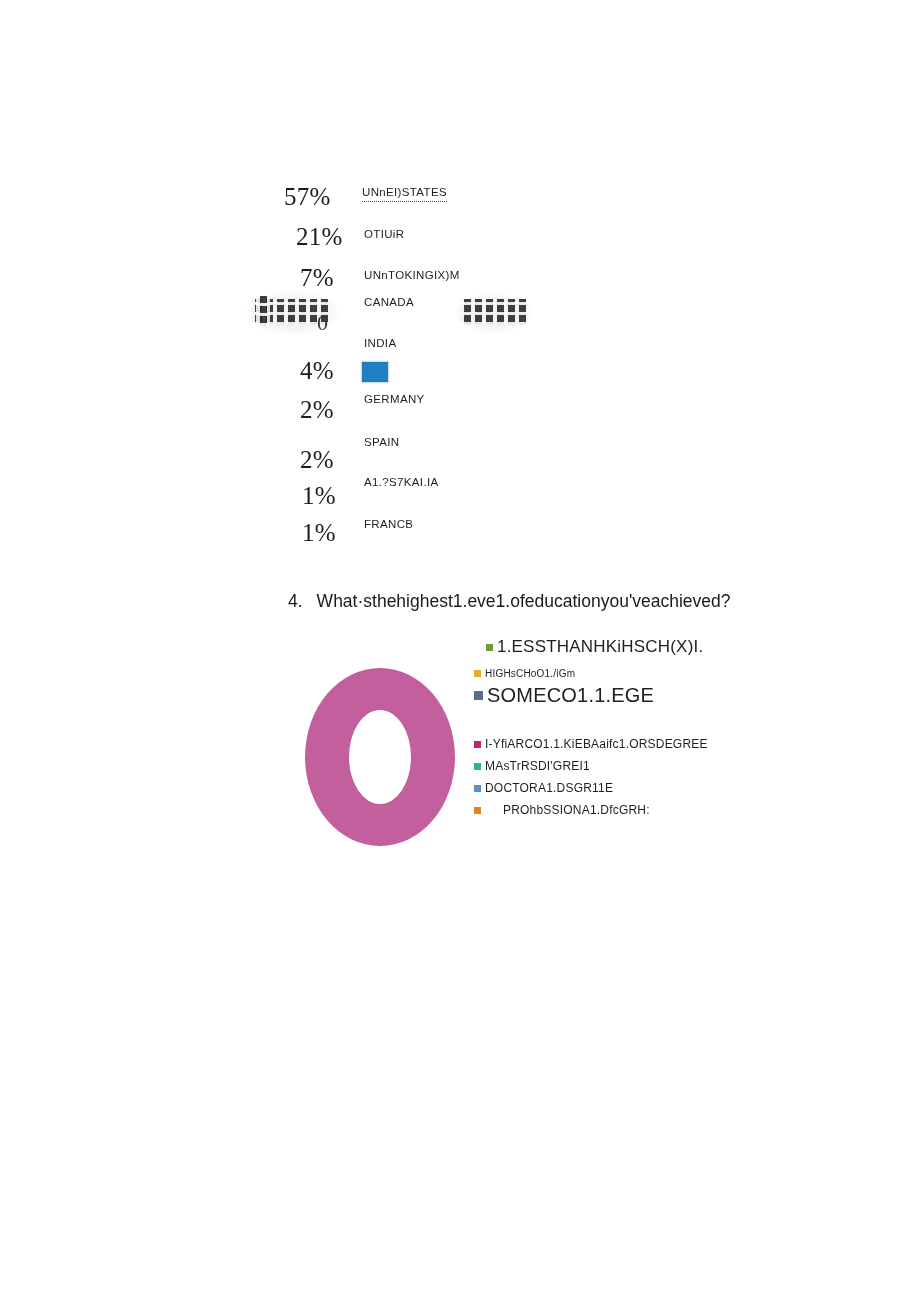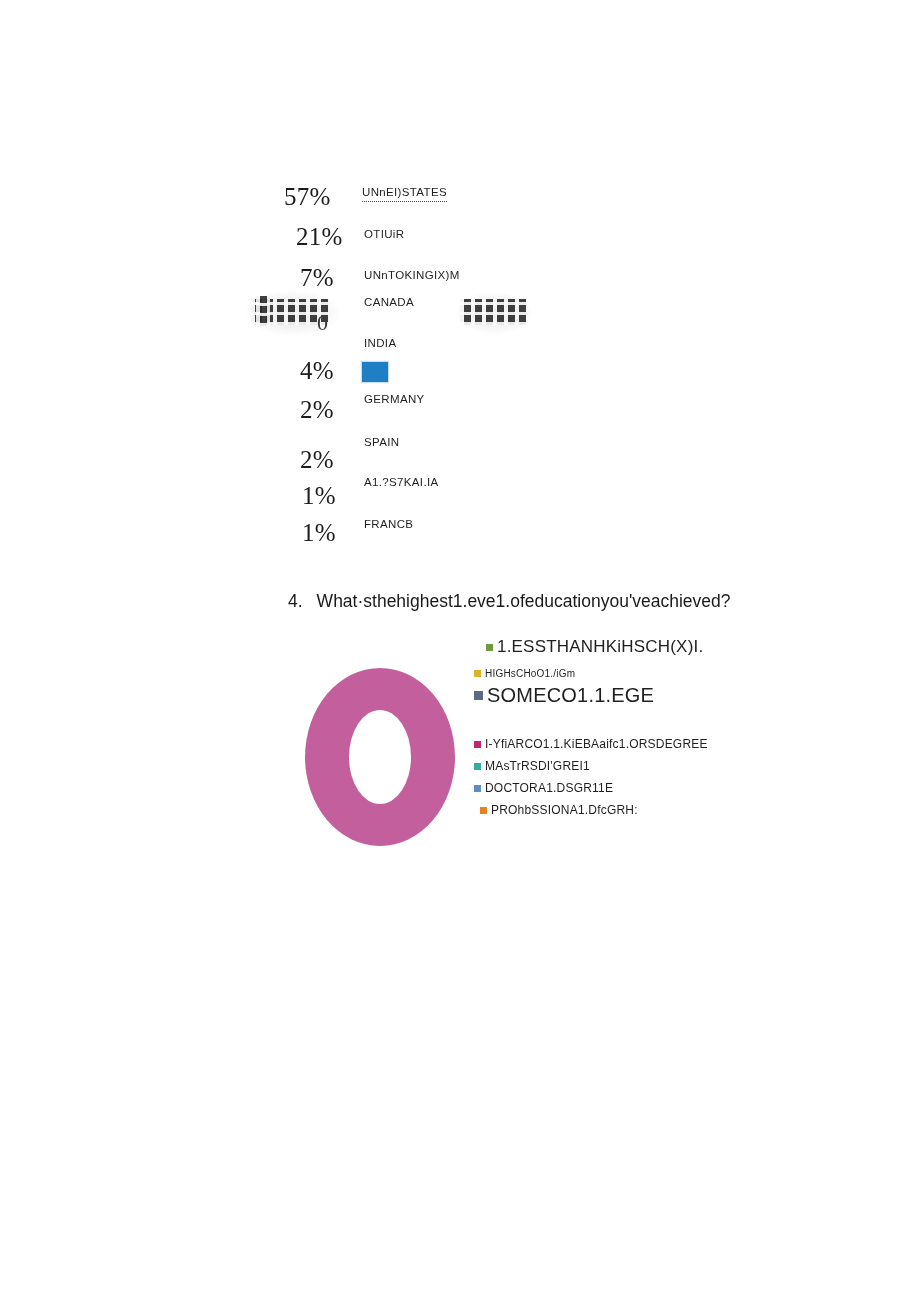--- a/index.html
+++ b/index.html
@@ -227,20 +227,20 @@
     <div class="legend-row" style="top:122px; left:0px;">
       <span class="legend-swatch" style="background:#2fb09a;"></span>
       <span class="legend-label sz-md">MAsTrRSDI'GREI1</span>
     </div>
 
     <div class="legend-row" style="top:144px; left:0px;">
       <span class="legend-swatch" style="background:#5b8fc4;"></span>
       <span class="legend-label sz-md">DOCTORA1.DSGR11E</span>
     </div>
 
-    <div class="legend-row" style="top:166px; left:6px;">
+    <div class="legend-row" style="top:166px; left:0px;gap:18px;">
       <span class="legend-swatch" style="background:#e8821e;"></span>
       <span class="legend-label sz-md">PROhbSSIONA1.DfcGRH:</span>
     </div>
 
   </div>
 
 </div>
 
 </body></html>

